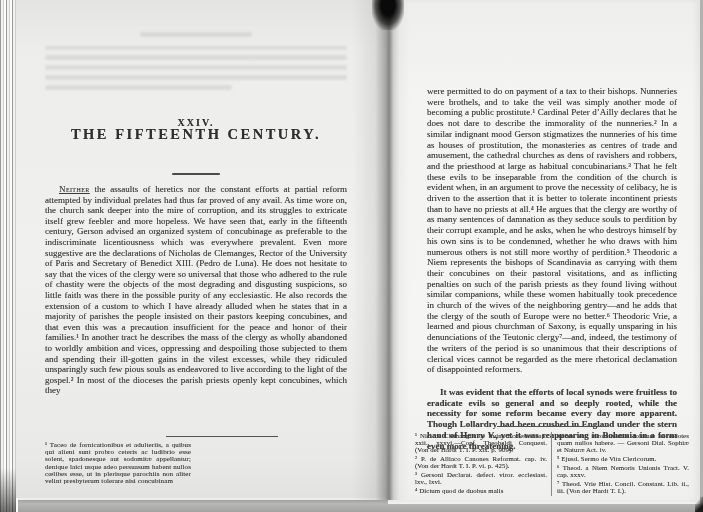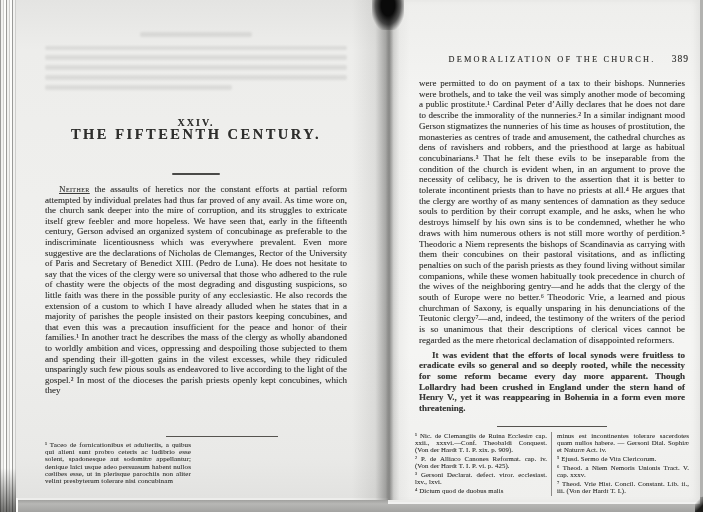--- a/index.html
+++ b/index.html
@@ -59,21 +59,21 @@
   .lp-fn{left:29px;top:442px;width:302px;}
   .fn-col{width:146px;font-size:7px;line-height:7.2px;text-align:justify;letter-spacing:.1px;}
   .fn-col p{margin:0 0 2px;}
   .fn-col2{border-left:1px solid #8a8886;padding-left:5px;margin-left:4px;}
 
   
   .run-row{position:absolute;left:27px;top:55px;width:274px;text-align:center;
     font-size:8.3px;letter-spacing:2.2px;color:#333331;}
   .pg-num{position:absolute;right:0;top:-1px;font-size:9.5px;letter-spacing:1px;}
   .rp-text{position:absolute;left:27px;top:74px;width:274px;}
-  .rp-text p{margin:4px;font-size:9px;line-height:10.7px;text-align:justify;}
+  .rp-text p{margin:12px;font-size:9px;line-height:10.7px;text-align:justify;}
   .rp-text p.indent{text-indent:13px;font-weight:bold;}
   .rp-fnrule{left:109px;top:426px;width:110px;}
   .rp-fn{left:27px;top:432px;width:274px;}
   .rp-fn .fn-col{width:132px;font-size:6.8px;line-height:7px;}
 </style>
 </head>
 <body>
 
 <div class="photo">
 
@@ -99,24 +99,20 @@
 
     <div class="fn-rule lp-fnrule"></div>
     <div class="footnotes lp-fn">
       <div class="fn-col">
         <p>¹ Taceo de fornicationibus et adulteriis, a quibus qui alieni sunt probro ceteris ac ludibrio esse solent, spadonesque aut sodomitæ appellantur; denique laici usque adeo persuasum habent nullos cœlibes esse, ut in plerisque parochiis non aliter velint presbyterum tolerare nisi concubinam</p>
       </div>
     </div>
   </div>
 
   <div class="page page-right">
-    <div class="run-row">
-      <span>DEMORALIZATION OF THE CHURCH.</span>
-      <span class="pg-num">389</span>
-    </div>
 
     <div class="rp-text">
       <p>were permitted to do on payment of a tax to their bishops. Nunneries were brothels, and to take the veil was simply another mode of becoming a public prostitute.¹ Cardinal Peter d’Ailly declares that he does not dare to describe the immorality of the nunneries.² In a similar indignant mood Gerson stigmatizes the nunneries of his time as houses of prostitution, the monasteries as centres of trade and amusement, the cathedral churches as dens of ravishers and robbers, and the priesthood at large as habitual concubinarians.³ That he felt these evils to be inseparable from the condition of the church is evident when, in an argument to prove the necessity of celibacy, he is driven to the assertion that it is better to tolerate incontinent priests than to have no priests at all.⁴ He argues that the clergy are worthy of as many sentences of damnation as they seduce souls to perdition by their corrupt example, and he asks, when he who destroys himself by his own sins is to be condemned, whether he who draws with him numerous others is not still more worthy of perdition.⁵ Theodoric a Niem represents the bishops of Scandinavia as carrying with them their concubines on their pastoral visitations, and as inflicting penalties on such of the parish priests as they found living without similar companions, while these women habitually took precedence in church of the wives of the neighboring gentry—and he adds that the clergy of the south of Europe were no better.⁶ Theodoric Vrie, a learned and pious churchman of Saxony, is equally unsparing in his denunciations of the Teutonic clergy⁷—and, indeed, the testimony of the writers of the period is so unanimous that their descriptions of clerical vices cannot be regarded as the mere rhetorical declamation of disappointed reformers.</p>
       <p class="indent">It was evident that the efforts of local synods were fruitless to eradicate evils so general and so deeply rooted, while the necessity for some reform became every day more apparent. Though Lollardry had been crushed in England under the stern hand of Henry V., yet it was reappearing in Bohemia in a form even more threatening.</p>
     </div>
 
     <div class="fn-rule rp-fnrule"></div>
     <div class="footnotes rp-fn">
       <div class="fn-col">
         <p>¹ Nic. de Clemangiis de Ruina Ecclesiæ cap. xxii., xxxvi.—Conf. Theobaldi Conquest. (Von der Hardt T. I. P. xix. p. 909).</p>

